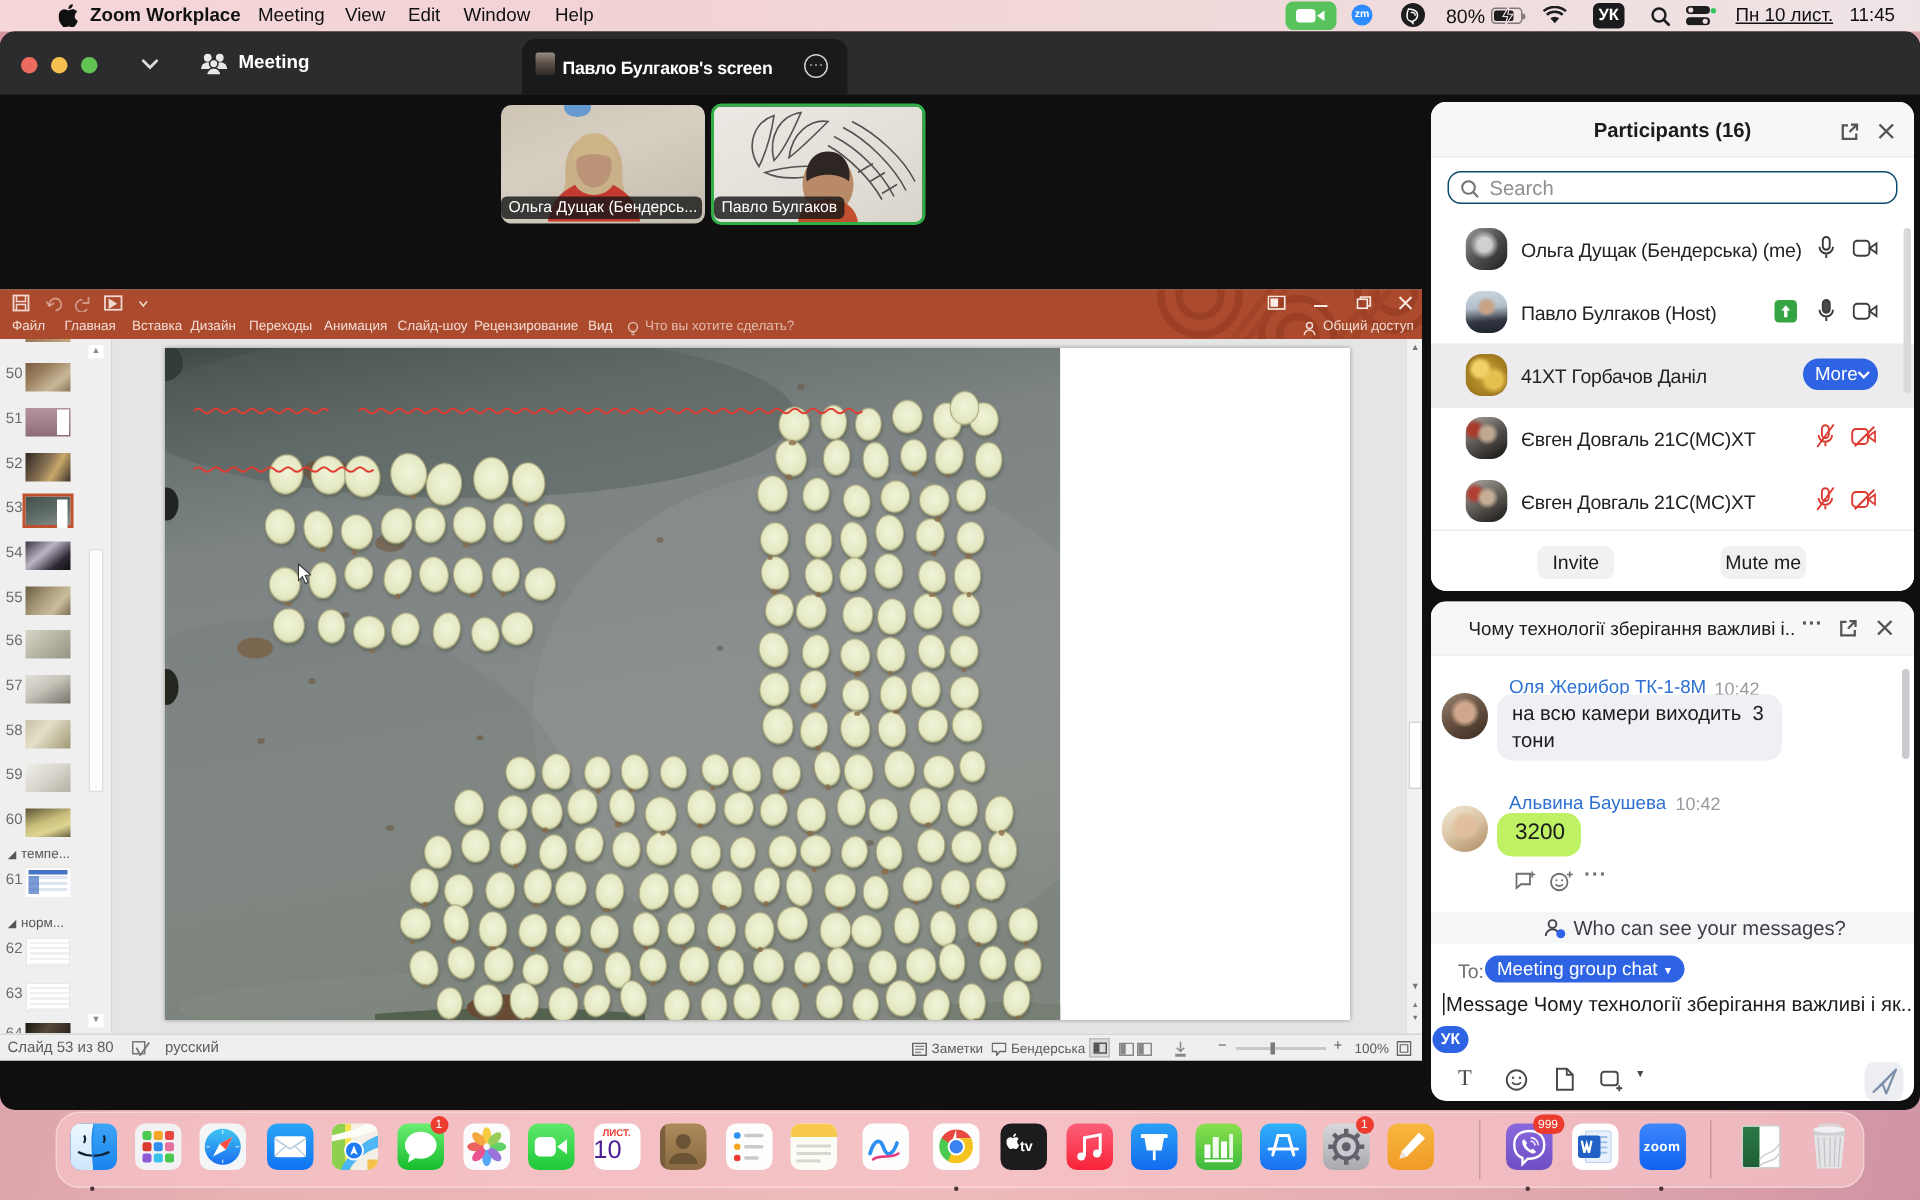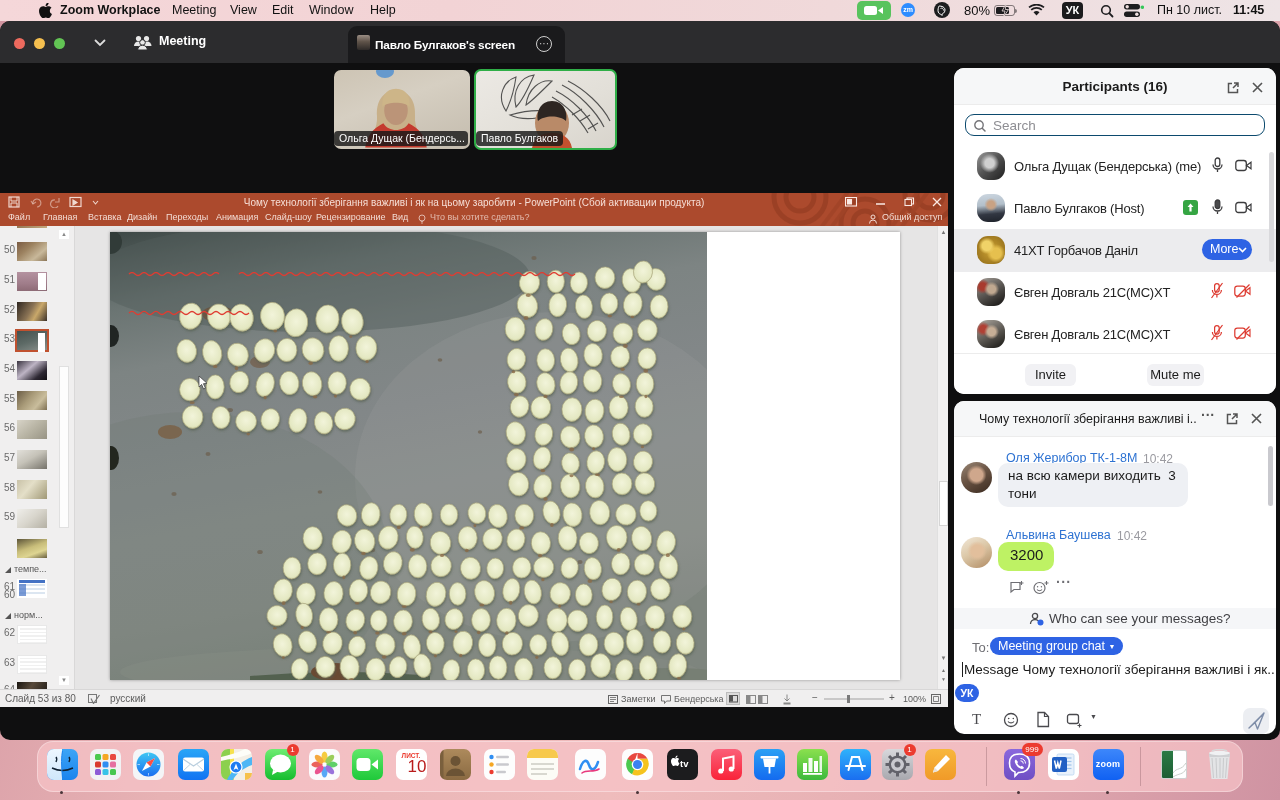--- a/index.html
+++ b/index.html
@@ -49,22 +49,22 @@
       <circle cx="6" cy="6" r="4.3" fill="none" stroke="#1d1d1f" stroke-width="1.6"></circle>
       <line x1="9.2" y1="9.2" x2="12.5" y2="12.5" stroke="#1d1d1f" stroke-width="1.8" stroke-linecap="round"></line>
     </svg>
  <svg class="abs" style="left:1124px;top:4px;" width="20" height="13" viewBox="0 0 20 13">
       <rect x="0" y="0" width="16" height="5.4" rx="2.7" fill="#1d1d1f"></rect>
       <circle cx="3.2" cy="2.7" r="1.7" fill="#efe0e0"></circle>
       <rect x="0" y="7.5" width="16" height="5.4" rx="2.7" fill="#1d1d1f"></rect>
       <circle cx="12.8" cy="10.2" r="1.7" fill="#efe0e0"></circle>
       <circle cx="18.3" cy="3.2" r="1.8" fill="#35c759"></circle>
     </svg>
- <div class="abs" style="left:1157px;top:3px;">Пн 10 лист.</div>
- <div class="abs" style="left:1233px;top:3px;font-weight:bold;">11:45</div>
+ <div class="abs" style="left:1157px;top:3px;text-decoration:underline;">Пн 10 лист.</div>
+ <div class="abs" style="left:1233px;top:3px;">11:45</div>
 </div>
 
 <div class="abs" style="left:0;top:21px;width:1280px;height:719px;background:#0f0f10;border-radius:10px;overflow:hidden;">
 
  <div class="abs" style="left:0;top:0;width:1280px;height:42px;background:#2c2c2e;">
    <div class="abs" style="left:14px;top:17px;width:11px;height:11px;border-radius:50%;background:#ed6a5e;"></div>
    <div class="abs" style="left:34px;top:17px;width:11px;height:11px;border-radius:50%;background:#f5bf4f;"></div>
    <div class="abs" style="left:54px;top:17px;width:11px;height:11px;border-radius:50%;background:#62c454;"></div>
    <svg class="abs" style="left:94px;top:18px;" width="12" height="8" viewBox="0 0 12 8">
         <path d="M1.5 1.5 L6 6 L10.5 1.5" fill="none" stroke="#ddd" stroke-width="1.8" stroke-linecap="round"></path>
@@ -143,21 +143,20 @@
             <path d="M3 1 v4 h6 v-4 M3 11 v-4 h6 v4" stroke-width="1"></path>
         <path d="M25 8 a4 4 0 1 1 4 3" opacity="0.55"></path>
             <path d="M23 5 l2 3 l3 -2" fill="none" opacity="0.55"></path>
         <path d="M47 4 a4 4 0 1 0 3 6" opacity="0.55"></path>
             <path d="M51 2 v4 h-4" opacity="0.55"></path>
         <rect x="62" y="1.5" width="11" height="9"></rect>
             <path d="M65 4 l4 2.5 l-4 2.5 Z" fill="#f0d8cf"></path>
         <path d="M85 5 l2.5 3 l2.5 -3" fill="none" stroke-width="1.1"></path>
       </g>
     </svg>
-    <div class="abs" style="left:0;top:4px;width:948px;text-align:center;color:#f6ded6;font-size:10px;">Чому технології зберігання важливі і як на цьому заробити - PowerPoint (Сбой активации продукта)</div>
     <svg class="abs" style="left:845px;top:4px;" width="100" height="10" viewBox="0 0 100 10">
       <g fill="none" stroke="#fbeae4" stroke-width="1.1">
         <rect x="0.5" y="0.5" width="11" height="8.5"></rect>
             <rect x="2.5" y="2.5" width="4" height="4.5" fill="#fbeae4"></rect>
         <line x1="31" y1="7" x2="40" y2="7" stroke-width="1.4"></line>
         <rect x="60" y="2.5" width="6.5" height="6"></rect>
             <path d="M62 2.5 v-1.5 h6.5 v6 h-1.8"></path>
         <path d="M88 1 l8 8 M96 1 l-8 8" stroke-width="1.3"></path>
       </g>
     </svg>
@@ -204,21 +203,21 @@
     <div class="abs" style="left:3px;top:167px;width:12px;color:#6a6a6a;font-size:10px;text-align:right;">55</div>
     <div class="abs" style="left:17px;top:165px;width:30px;height:19px;background:linear-gradient(130deg,#6b5d46 0%,#a89a78 40%,#c9bd9c 70%,#7d6f52 100%);"></div>
     <div class="abs" style="left:3px;top:196px;width:12px;color:#6a6a6a;font-size:10px;text-align:right;">56</div>
     <div class="abs" style="left:17px;top:194px;width:30px;height:19px;background:linear-gradient(140deg,#d8d4c8 0%,#b8b4a4 50%,#979384 100%);"></div>
     <div class="abs" style="left:3px;top:226px;width:12px;color:#6a6a6a;font-size:10px;text-align:right;">57</div>
     <div class="abs" style="left:17px;top:224px;width:30px;height:19px;background:linear-gradient(150deg,#e2e0da 0%,#c5c2b8 45%,#75726a 100%);"></div>
     <div class="abs" style="left:3px;top:256px;width:12px;color:#6a6a6a;font-size:10px;text-align:right;">58</div>
     <div class="abs" style="left:17px;top:254px;width:30px;height:19px;background:linear-gradient(130deg,#c9c2a8 0%,#e4dfc8 40%,#a09876 100%);"></div>
     <div class="abs" style="left:3px;top:285px;width:12px;color:#6a6a6a;font-size:10px;text-align:right;">59</div>
     <div class="abs" style="left:17px;top:283px;width:30px;height:19px;background:linear-gradient(140deg,#efeeea 0%,#d8d5cc 50%,#b4b0a4 100%);"></div>
-    <div class="abs" style="left:3px;top:315px;width:12px;color:#6a6a6a;font-size:10px;text-align:right;margin-top:48px;">60</div>
+    <div class="abs" style="left:3px;top:315px;width:12px;color:#6a6a6a;font-size:10px;text-align:right;">60</div>
     <div class="abs" style="left:17px;top:313px;width:30px;height:19px;background:linear-gradient(160deg,#5c5438 0%,#c8bd7a 45%,#ded592 70%,#6a6040 100%);"></div>
     <svg class="abs" style="left:5px;top:341px;" width="6" height="6" viewBox="0 0 6 6">
           <path d="M6 0 L6 6 L0 6 Z" fill="#555"></path>
         </svg>
         <div class="abs" style="left:14px;top:338px;width:55px;color:#555;font-size:9px;">темпе...</div>
     <div class="abs" style="left:3px;top:355px;width:12px;color:#6a6a6a;font-size:10px;text-align:right;">61</div>
     <div class="abs" style="left:17px;top:353px;width:30px;height:19px;background:#fff;">
   <div class="abs" style="left:2px;top:1px;width:26px;height:3px;background:#4472c4;"></div>
   <div class="abs" style="left:2px;top:5px;width:26px;height:12px;background:repeating-linear-gradient(180deg,#dce6f1 0 2px,#fff 2px 4px);"></div>
   <div class="abs" style="left:2px;top:5px;width:7px;height:12px;background:#4472c4;opacity:.7;"></div>
@@ -898,21 +897,21 @@
 <div class="abs" style="left:351.5px;top:749px;width:31px;height:31px;">
     <div class="abs" style="left:0;top:0;width:31px;height:31px;border-radius:7px;background:linear-gradient(180deg,#60e86a,#1fc93a);">
 <svg width="31" height="31" viewBox="0 0 31 31">
         <rect x="4.5" y="9" width="14" height="13" rx="3.5" fill="#fff"></rect>
         <path d="M19.5 15.5 L26 10.5 V20.5 Z" fill="#fff"></path>
       </svg></div>
   </div>
 <div class="abs" style="left:395.5px;top:749px;width:31px;height:31px;">
     <div class="abs" style="left:0;top:0;width:31px;height:31px;border-radius:7px;background:#fff;overflow:hidden;">
 <div class="abs" style="left:0;top:3px;width:31px;text-align:center;color:#ec3b2f;font-size:6.5px;font-weight:bold;">ЛИСТ.</div>
-<div class="abs" style="left:0;top:8px;width:31px;text-align:right;color:#b91c1c;font-size:17px;">10</div>
+<div class="abs" style="left:0;top:8px;width:31px;text-align:left;color:#4c1d95;font-size:17px;">10</div>
     </div>
   </div>
 <div class="abs" style="left:439.5px;top:749px;width:31px;height:31px;">
     <div class="abs" style="left:0;top:0;width:31px;height:31px;border-radius:7px;background:linear-gradient(180deg,#ad8a5c,#8a6a42);overflow:hidden;">
 <svg width="31" height="31" viewBox="0 0 31 31">
         <circle cx="15.5" cy="12" r="5" fill="#6b5335"></circle>
         <path d="M6 27 a9.5 7.5 0 0 1 19 0 Z" fill="#6b5335"></path>
         <rect x="0" y="0" width="3.5" height="31" fill="#7a5f3d"></rect>
       </svg></div>
   </div>

